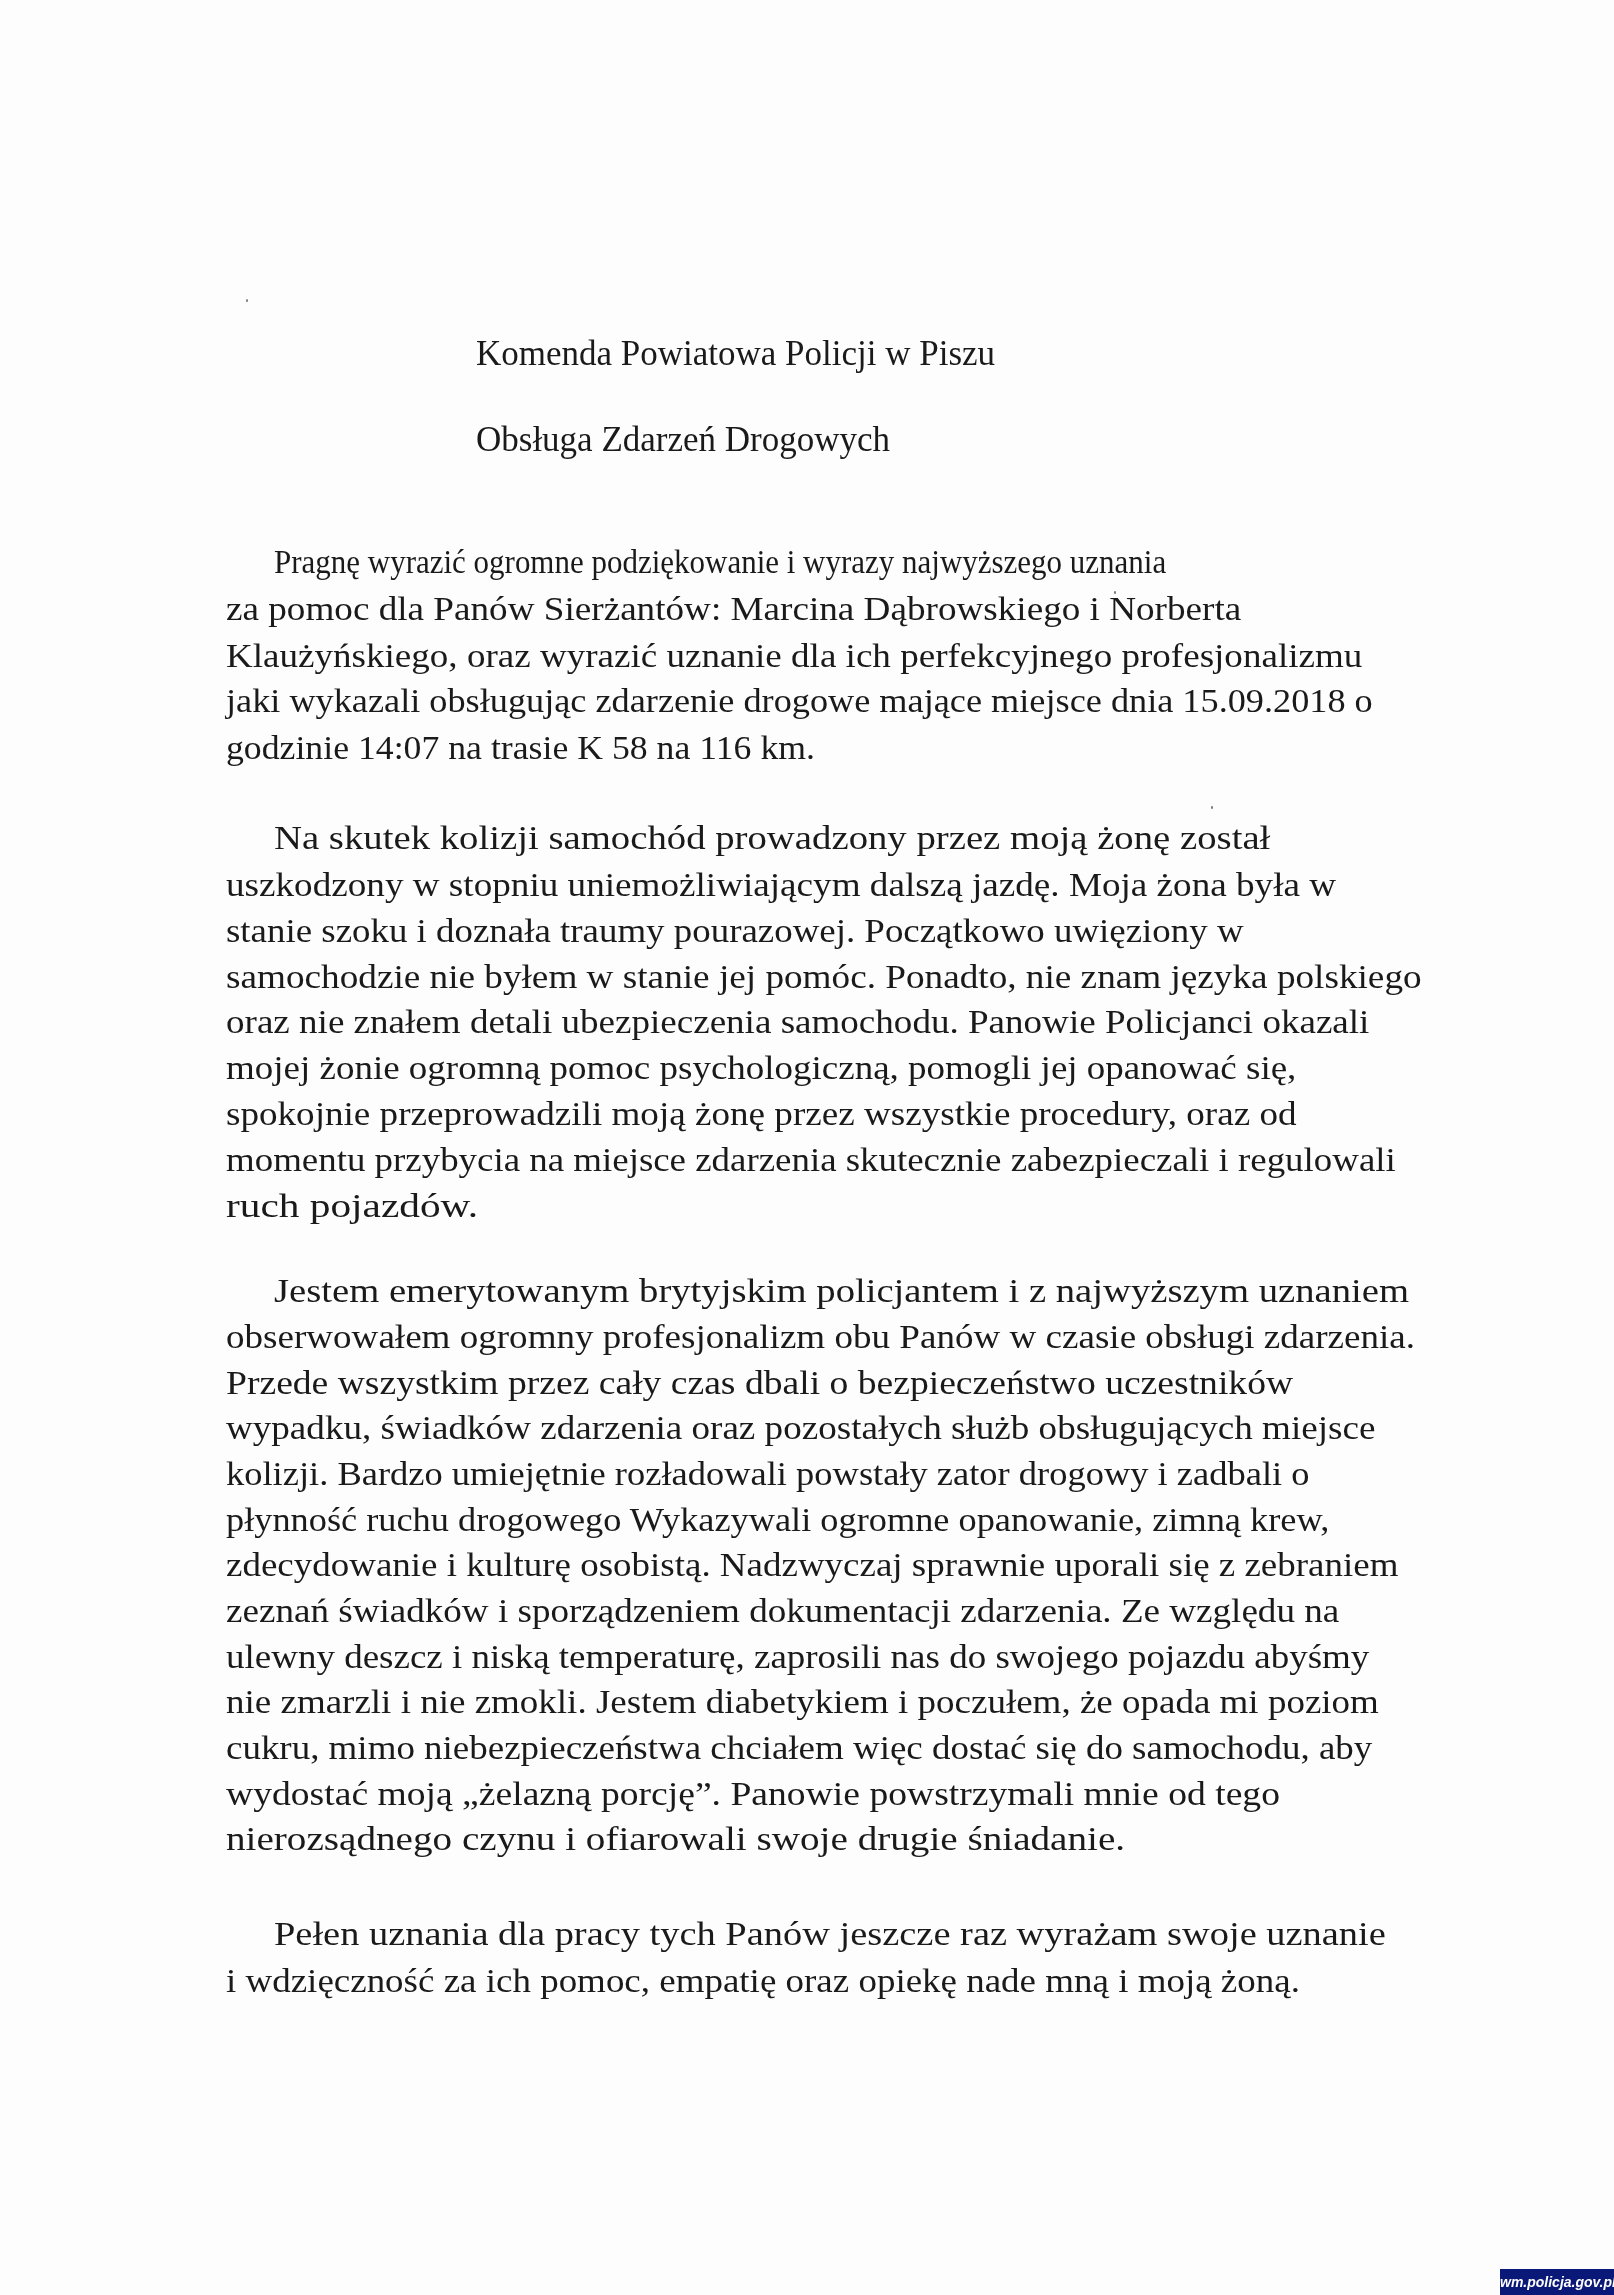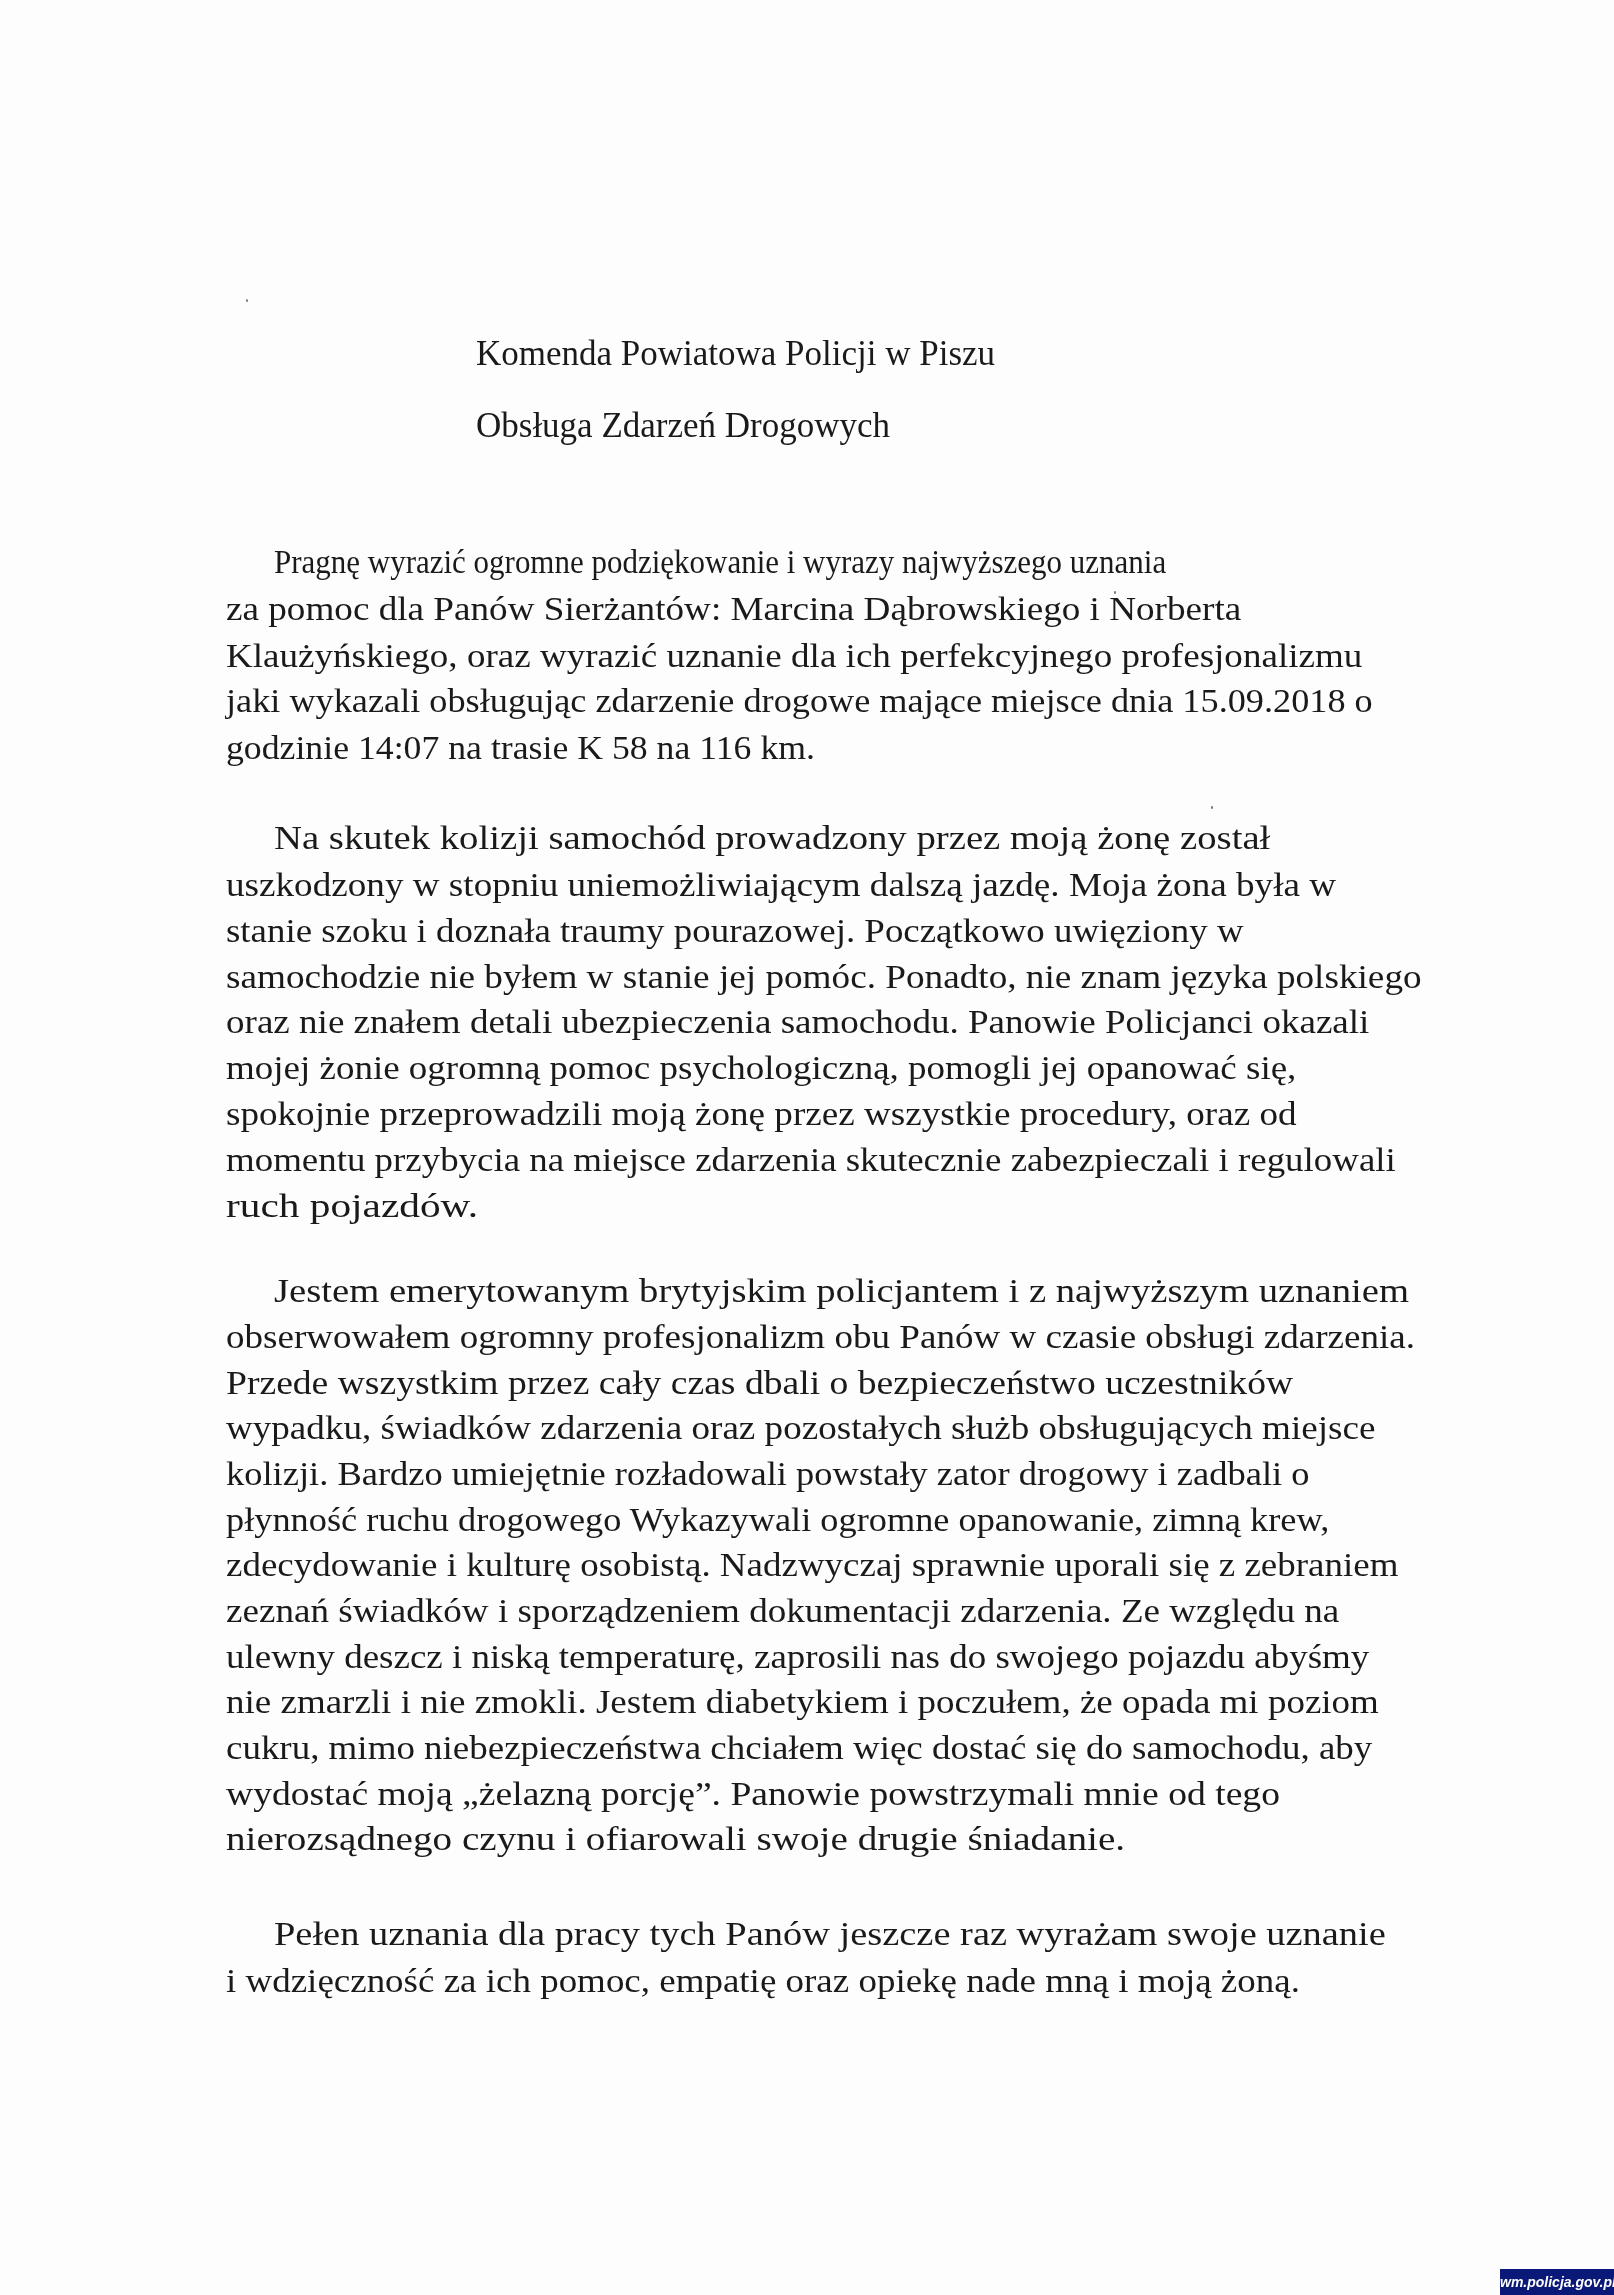--- a/index.html
+++ b/index.html
@@ -27,21 +27,21 @@
     text-align: center;
   }
   .speck { position: absolute; background: #7a7a7a; border-radius: 50%; }
 </style>
 </head>
 <body>
 
 <div class="page">
 
   <div class="line hdr" style="left:476px; top:334px;">Komenda Powiatowa Policji w Piszu</div>
-  <div class="line hdr" style="left:476px; top:406px;">Obsługa Zdarzeń Drogowych</div>
+  <div class="line hdr" style="left:476px; top:420px;">Obsługa Zdarzeń Drogowych</div>
 
   <div>
     <div class="line" style="left: 274px; top: 542px; transform: scaleX(0.9389);">Pragnę wyrazić ogromne podziękowanie i wyrazy najwyższego uznania</div>
     <div class="line" style="left: 226px; top: 589px; transform: scaleX(1.1259);">za pomoc dla Panów Sierżantów: Marcina Dąbrowskiego i Norberta</div>
     <div class="line" style="left: 226px; top: 636px; transform: scaleX(1.1233);">Klaużyńskiego, oraz wyrazić uznanie dla ich perfekcyjnego profesjonalizmu</div>
     <div class="line" style="left: 226px; top: 681px; transform: scaleX(1.0987);">jaki wykazali obsługując zdarzenie drogowe mające miejsce dnia 15.09.2018 o</div>
     <div class="line" style="left: 226px; top: 728px; transform: scaleX(1.0825);">godzinie 14:07 na trasie K 58 na 116 km.</div>
   </div>
 
   <div>

